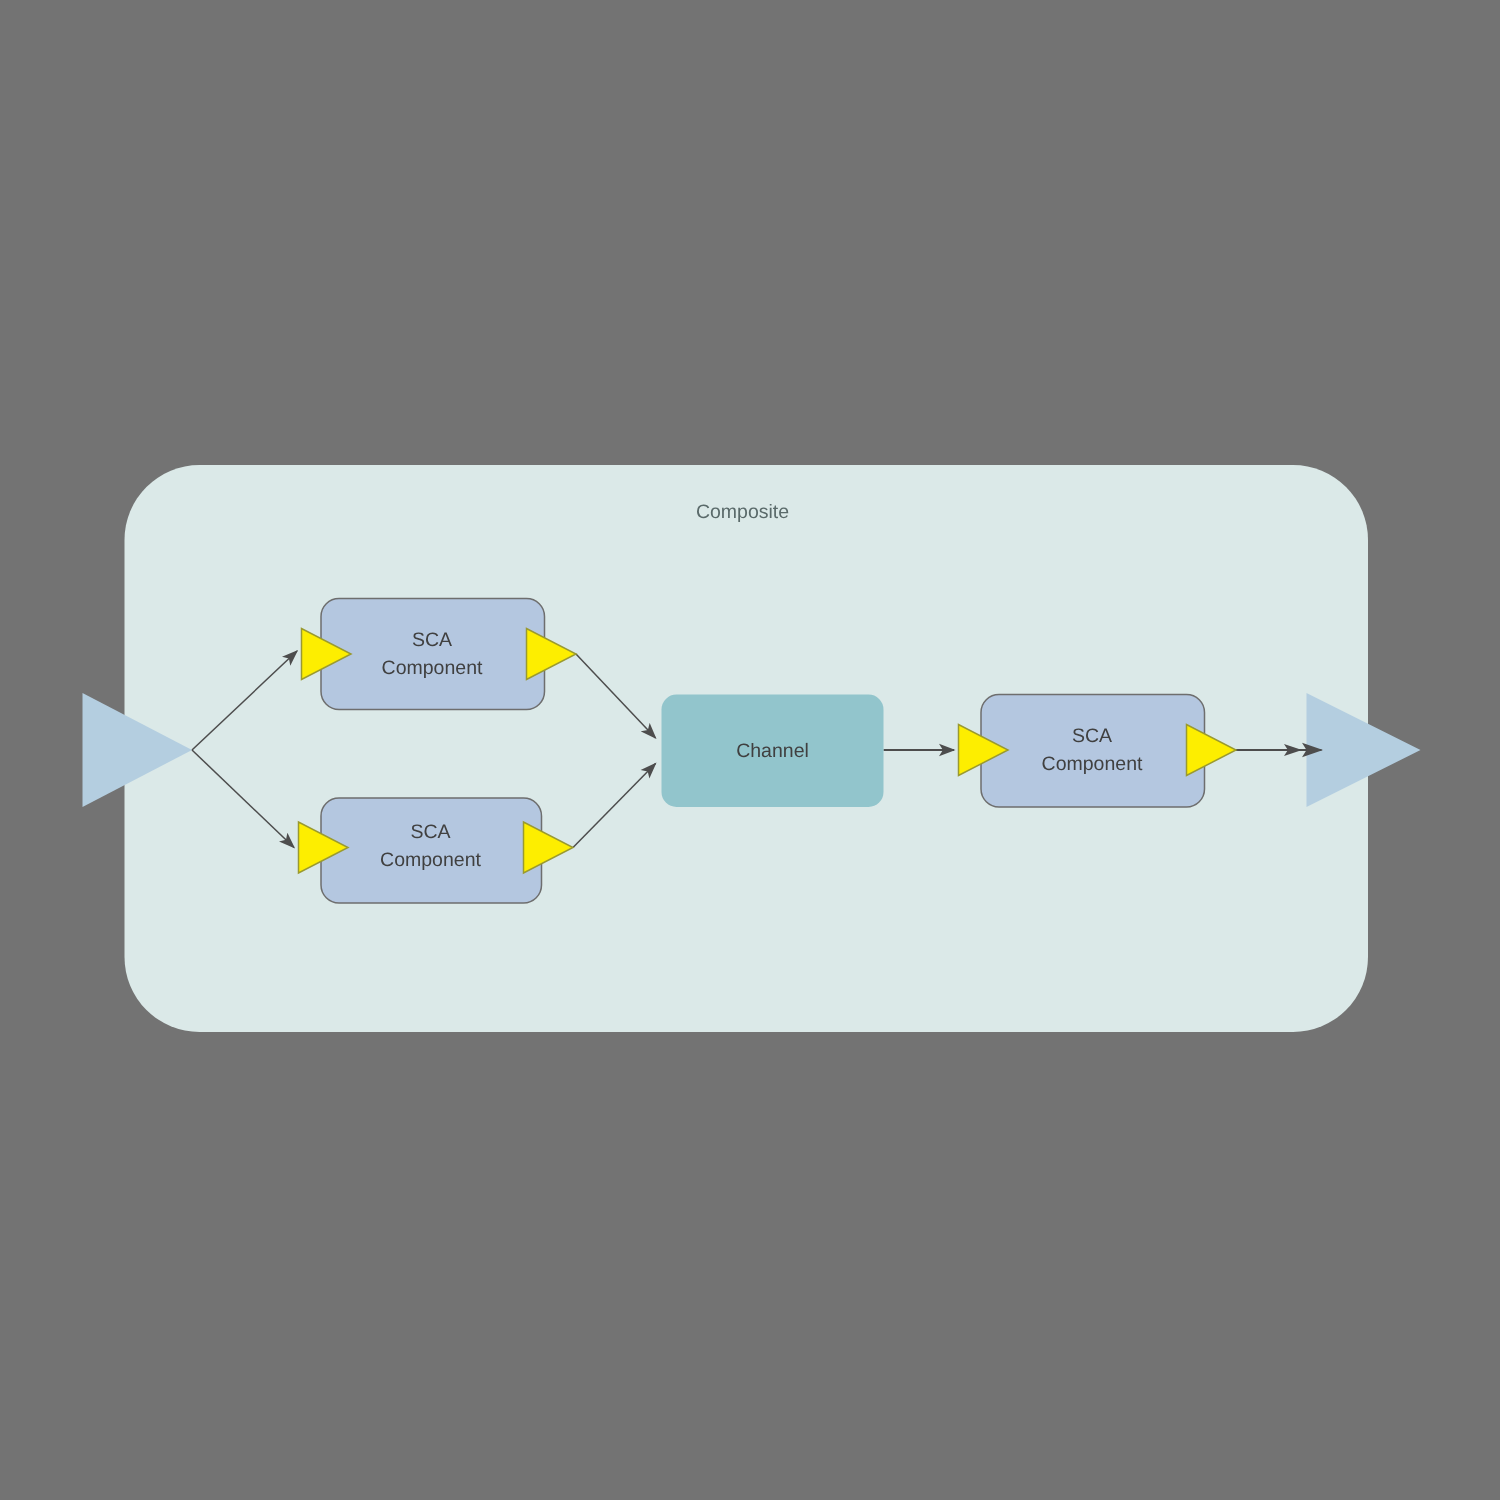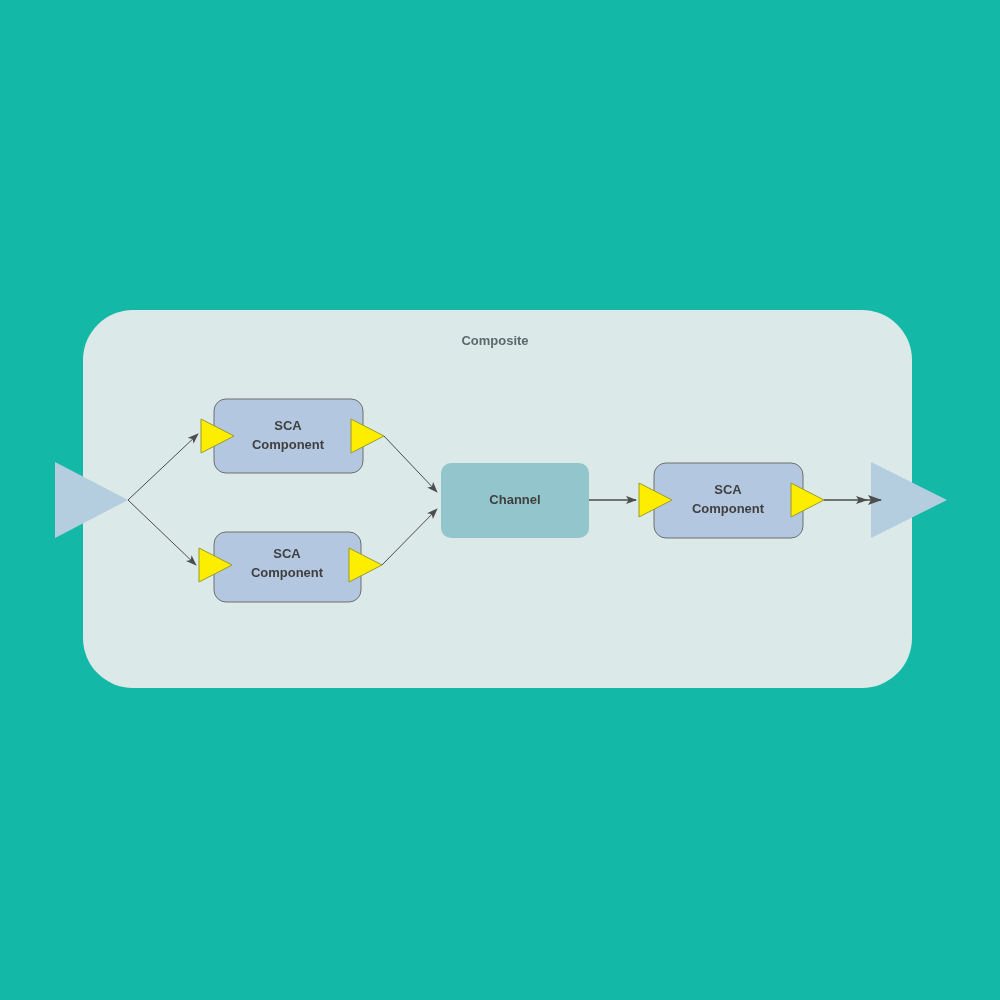--- a/index.html
+++ b/index.html
@@ -10,22 +10,21 @@
   body {
     width: 1000px;
     height: 1000px;
     font-family: "Liberation Sans", sans-serif;
     overflow: hidden;
   }
   #canvas {
     position: relative;
     width: 1000px;
     height: 1000px;
-    background: #14b8a6;
-    font-weight: bold;
+    background: #737373;
   }
   svg#diagram {
     position: absolute;
     left: 0;
     top: 0;
     width: 1000px;
     height: 1000px;
     display: block;
   }
   .node-label {

